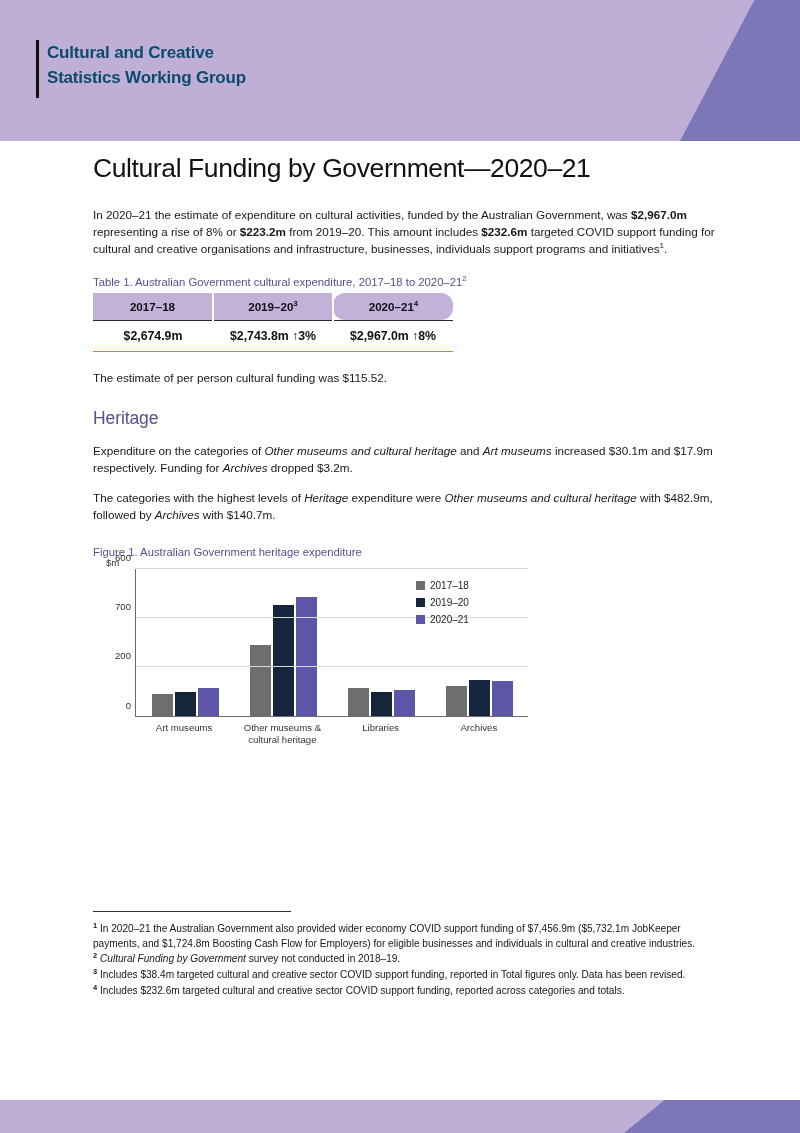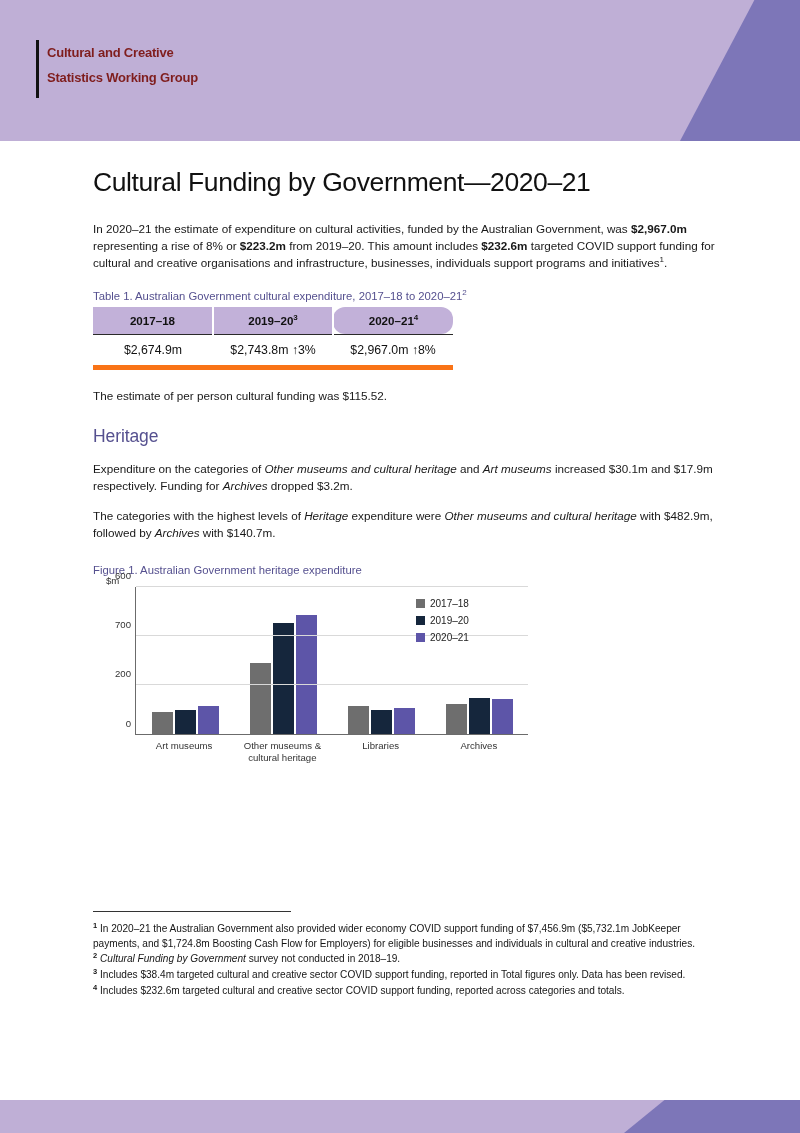--- a/index.html
+++ b/index.html
@@ -27,32 +27,32 @@
     clip-path: polygon(62% 0%, 100% 0%, 100% 100%, 0% 100%);
   }
   .banner-rule {
     position: absolute; left: 36px; top: 40px;
     width: 3px; height: 58px;
     background: #111111;
   }
   .banner-title {
     position: absolute; left: 47px; top: 40px;
     width: 560px;
-    font-size: 13px;
+    font-size: 17px;
     font-weight: bold;
     line-height: 25px;
     letter-spacing: -0.2px;
-    color: #7f1d1d;
+    color: #0c4a6e;
   }
   .banner-title span { display: block; }
 
   
   .content {
     position: absolute;
-    left: 93px; top: 166px;
+    left: 93px; top: 152px;
     width: 622px;
   }
 
   h1.doc-title {
     margin: 0 0 22px 0;
     font-size: 26.5px;
     font-weight: normal;
     letter-spacing: -0.4px;
     color: #111111;
     line-height: 32px;
@@ -93,25 +93,25 @@
     color: #111111;
     font-size: 11.6px;
     font-weight: bold;
     padding: 7px 4px 7px 4px;
     text-align: center;
     border-right: 2px solid #ffffff;
   }
   table.data thead th:last-child { border-right: none; border-radius: 12px; }
   table.data tbody td {
     font-size: 12.3px;
-    font-weight: normal;
+    font-weight: bold;
     padding: 8px 4px 8px 4px;
     text-align: center;
     border-top: 1px solid #2a2a2a;
-    border-bottom: 5px solid #f97316;
+    border-bottom: 1px solid #f97316;
     color: #111111;
   }
   .tbl-wrap { position: relative; width: 360px; }
   .arrow { font-size: 12px; }
 
   p.percap { margin-top: 17px; }
 
   
   .fig-caption {
     margin: 22px 0 2px 0;

